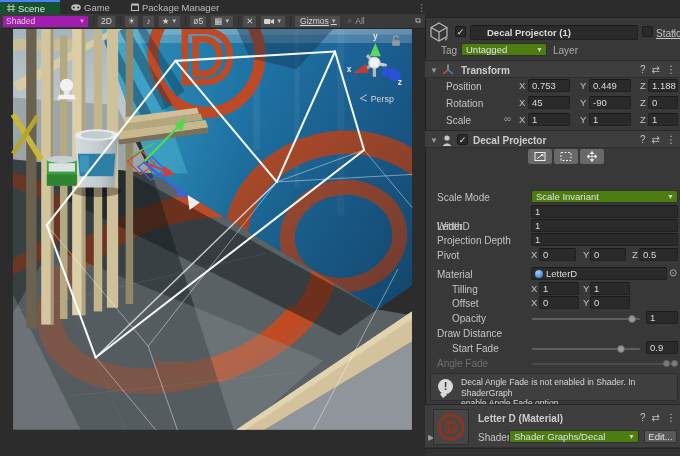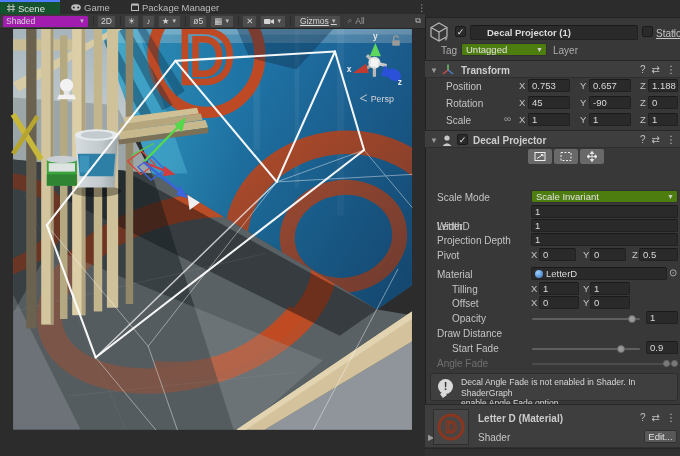--- a/index.html
+++ b/index.html
@@ -364,21 +364,21 @@
       <span>?</span>
       <span>⇄</span>
       <span>⋮</span>
     </div>
   </div>
 
   <div class="lbl" style="left:446px;top:80px;">Position</div>
   <span class="xyz" style="left:519px;top:80px;">X</span>
   <div class="inp" style="left:528px;top:79px;width:42px;">0.753</div>
   <span class="xyz" style="left:580px;top:80px;">Y</span>
-  <div class="inp" style="left:589px;top:79px;width:42px;">0.657</div>
+  <div class="inp" style="left:589px;top:79px;width:42px;">0.449</div>
   <span class="xyz" style="left:640px;top:80px;">Z</span>
   <div class="inp" style="left:648px;top:79px;width:30px;">1.188</div>
 
   <div class="lbl" style="left:446px;top:97px;">Rotation</div>
   <span class="xyz" style="left:519px;top:97px;">X</span>
   <div class="inp" style="left:528px;top:96px;width:42px;">45</div>
   <span class="xyz" style="left:580px;top:97px;">Y</span>
   <div class="inp" style="left:589px;top:96px;width:42px;">-90</div>
   <span class="xyz" style="left:640px;top:97px;">Z</span>
   <div class="inp" style="left:648px;top:96px;width:30px;">0</div>
@@ -502,18 +502,21 @@
         <text x="17" y="23" font-size="16" font-weight="bold" text-anchor="middle" fill="none" stroke="#8a361f" stroke-width="1.6" font-family="Liberation Sans, sans-serif">D</text>
       </svg>
     </div>
     <span class="lbl bold" style="left:53px;top:7px;">Letter D (Material)</span>
     <div class="hicons" style="top:7px;">
       <span>?</span>
       <span>⇄</span>
       <span>⋮</span>
     </div>
     <span class="lbl" style="left:53px;top:26px;">Shader</span>
+    <div class="dd" style="left:84px;top:25px;width:130px;">
+      <span>Shader Graphs/Decal</span><span class="dca">▼</span>
+    </div>
     <div class="abs" style="left:219px;top:25px;width:33px;height:13px;background:#585858;border:1px solid #303030;border-radius:2px;
          color:#e2e2e2;font-size:9.5px;text-align:center;line-height:12px;box-sizing:border-box;">Edit...</div>
   </div>
   <div class="abs" style="left:425px;top:448px;width:255px;height:8px;background:#313131;border-top:1px solid #262626;"></div>
 
 </div>
 
 </body></html>

